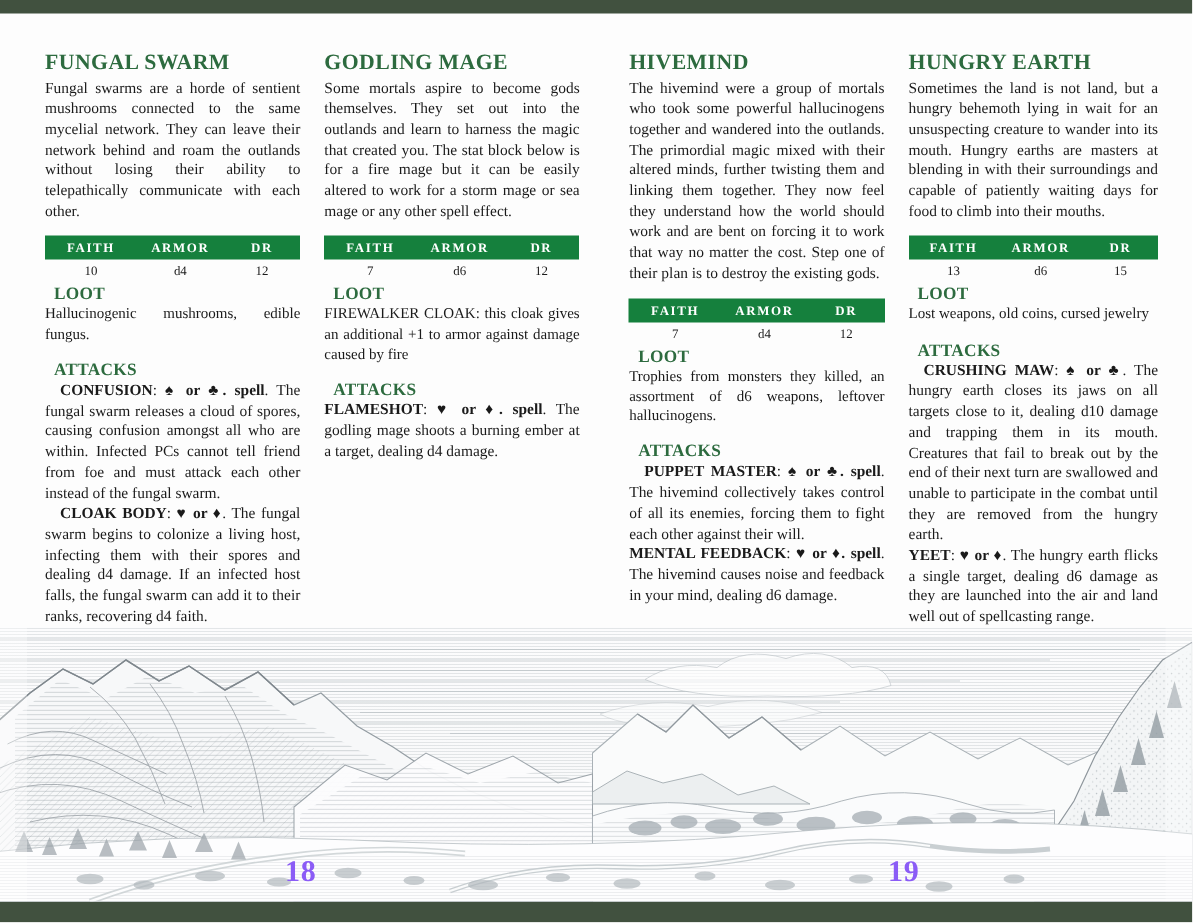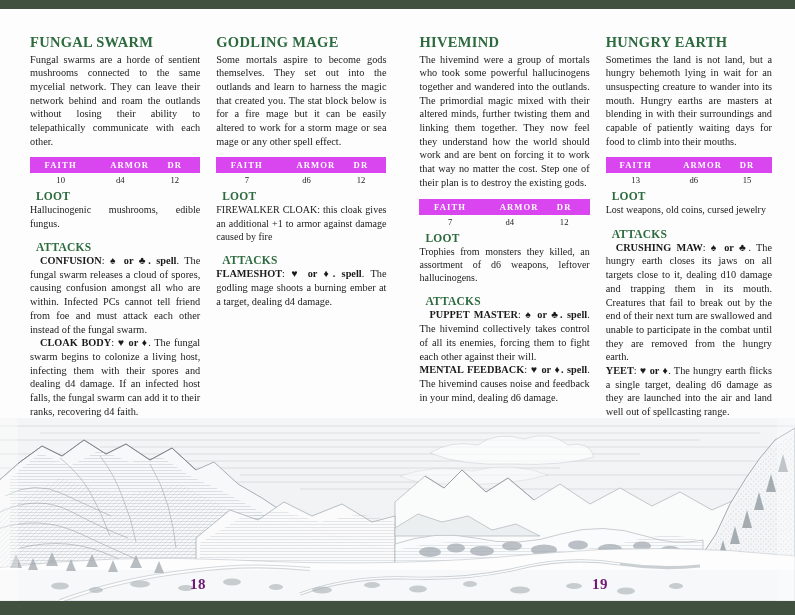--- a/index.html
+++ b/index.html
@@ -62,31 +62,31 @@
     line-height: 1.33;
     text-align: justify;
     margin: 0;
     hyphens: auto;
   }
   .stat-table {
     margin-top: 9px;
     margin-bottom: 1px;
   }
   .stat-head {
-    background: #d946ef;
+    background: #15803d;
     color: #ffffff;
     display: flex;
     font-size: 8.6px;
     font-weight: bold;
     letter-spacing: 1.1px;
     padding: 3px 0 3px 0;
   }
   .stat-head span { text-align: center; }
   .stat-head span.f { width: 36%; }
-  .stat-head span.a { width: 34%; text-align: right; }
+  .stat-head span.a { width: 34%; }
   .stat-head span.d { width: 30%; }
   .stat-vals {
     display: flex;
     font-size: 8.6px;
     padding-top: 2px;
     color: #1a1a1a;
   }
   .stat-vals span { text-align: center; }
   .stat-vals span.f { width: 36%; }
   .stat-vals span.a { width: 34%; }
@@ -121,23 +121,23 @@
     left: 0;
     bottom: 14px;
     width: 795px;
     height: 183px;
     overflow: hidden;
     background: #fcfcfd;
   }
   .art svg { display: block; }
   .page-num {
     position: absolute;
-    font-size: 15px;
+    font-size: 20px;
     font-weight: bold;
-    color: #701a75;
+    color: #8b5cf6;
     letter-spacing: 0.5px;
   }
   .page-num.left { left: 190px; bottom: 22px; }
   .page-num.right { left: 592px; bottom: 22px; }
 </style>
 </head>
 <body>
 
 <div class="spread">
 

